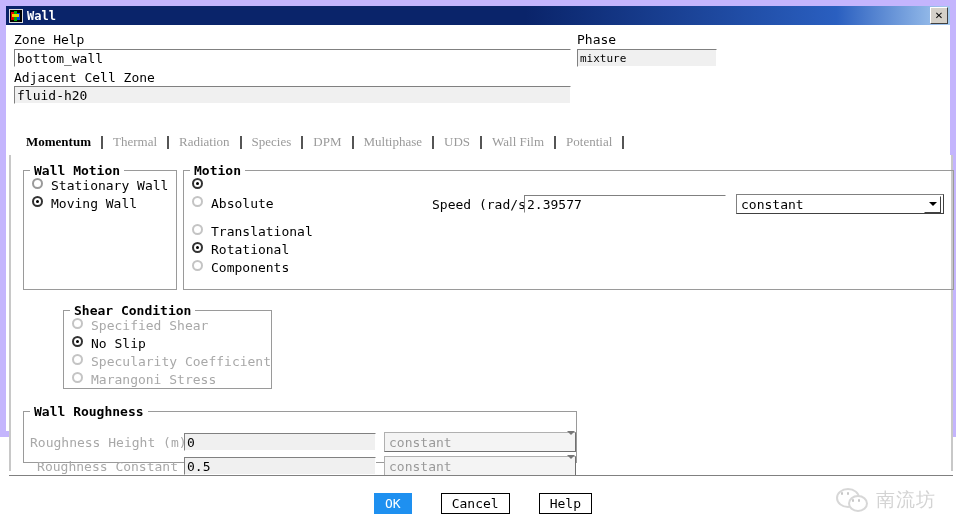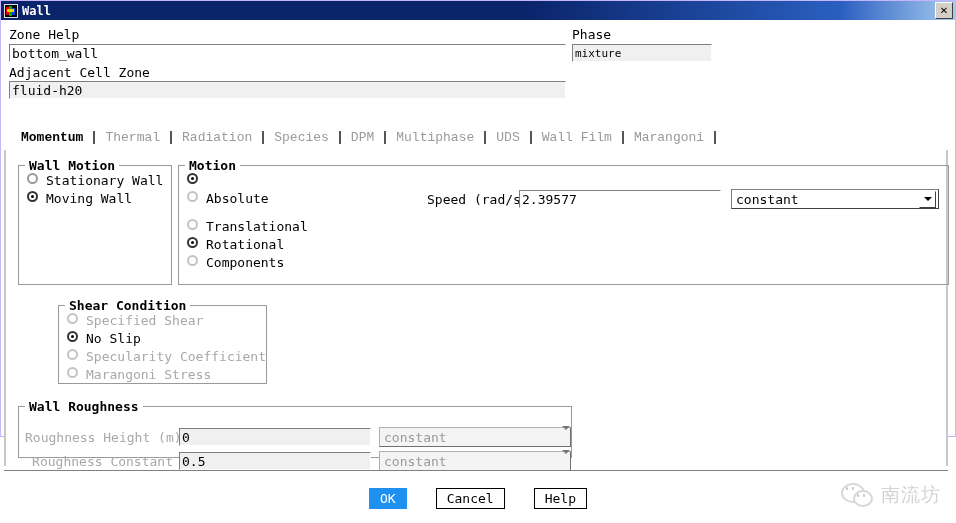--- a/index.html
+++ b/index.html
@@ -12,21 +12,21 @@
     font-size: 12.5px;
     color: #000;
     overflow: hidden;
     position: relative;
   }
   .window {
     position: absolute;
     left: 0; top: 0;
     width: 956px; height: 437px;
     box-sizing: border-box;
-    border: 1px solid #c4b5fd;
+    border: 6px solid #c4b5fd;
     background: #ffffff;
     display: flex;
     flex-direction: column;
   }
   
   .titlebar {
     height: 19px;
     background: linear-gradient(to right, #0a246a 0%, #0a246a 55%, #2a5fc0 88%, #a6caf0 100%);
     display: flex;
     align-items: center;
@@ -143,21 +143,21 @@
     right: 10px;
     height: 26px;
     display: flex;
     align-items: center;
   }
   .tab {
     font-size: 13px;
     color: #9a9a9a;
     padding: 0 10px;
     white-space: nowrap;
-    font-family: Liberation Mono, monospace;
+    font-family: Liberation Serif, serif;
     cursor: default;
     text-align: center;
   }
   .tab.active { color: #000; font-weight: bold; }
   .tabsep {
     width: 2px; height: 13px;
     background: #555;
     flex: none;
   }
 
@@ -440,21 +440,21 @@
       <div class="tab">Species</div>
       <div class="tabsep"></div>
       <div class="tab">DPM</div>
       <div class="tabsep"></div>
       <div class="tab">Multiphase</div>
       <div class="tabsep"></div>
       <div class="tab">UDS</div>
       <div class="tabsep"></div>
       <div class="tab">Wall Film</div>
       <div class="tabsep"></div>
-      <div class="tab">Marangoni</div>
+      <div class="tab">Potential</div>
       <div class="tabsep"></div>
     </div>
 
     <div class="panel">
 
       <fieldset class="grp" id="grp-wall-motion">
         <legend>Wall Motion</legend>
         <div class="radio-row">
           <span class="radio"></span>
           <span class="radio-label">Stationary Wall</span>

